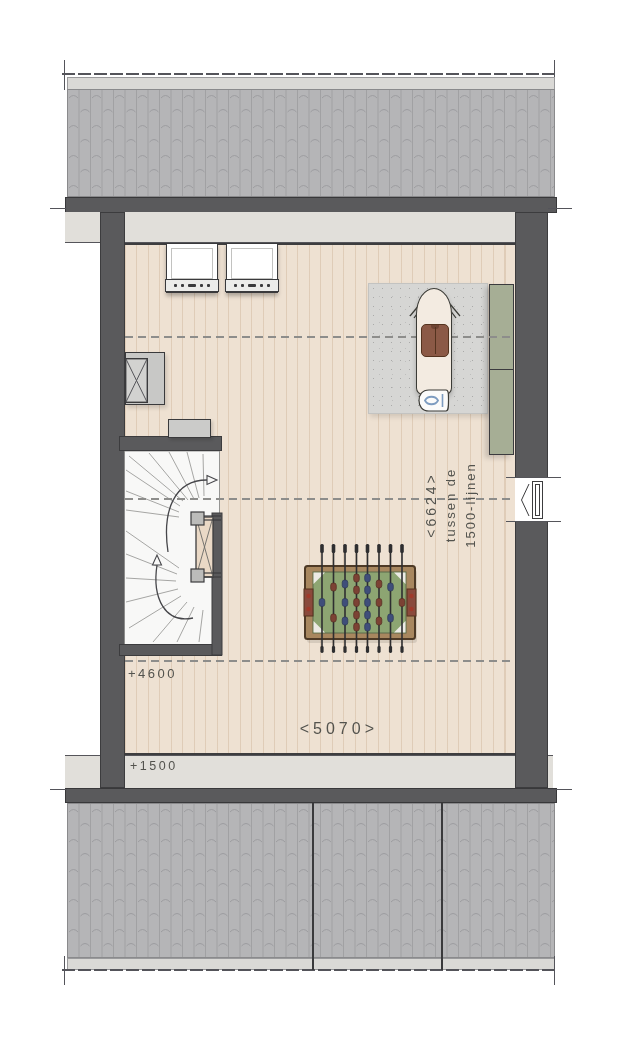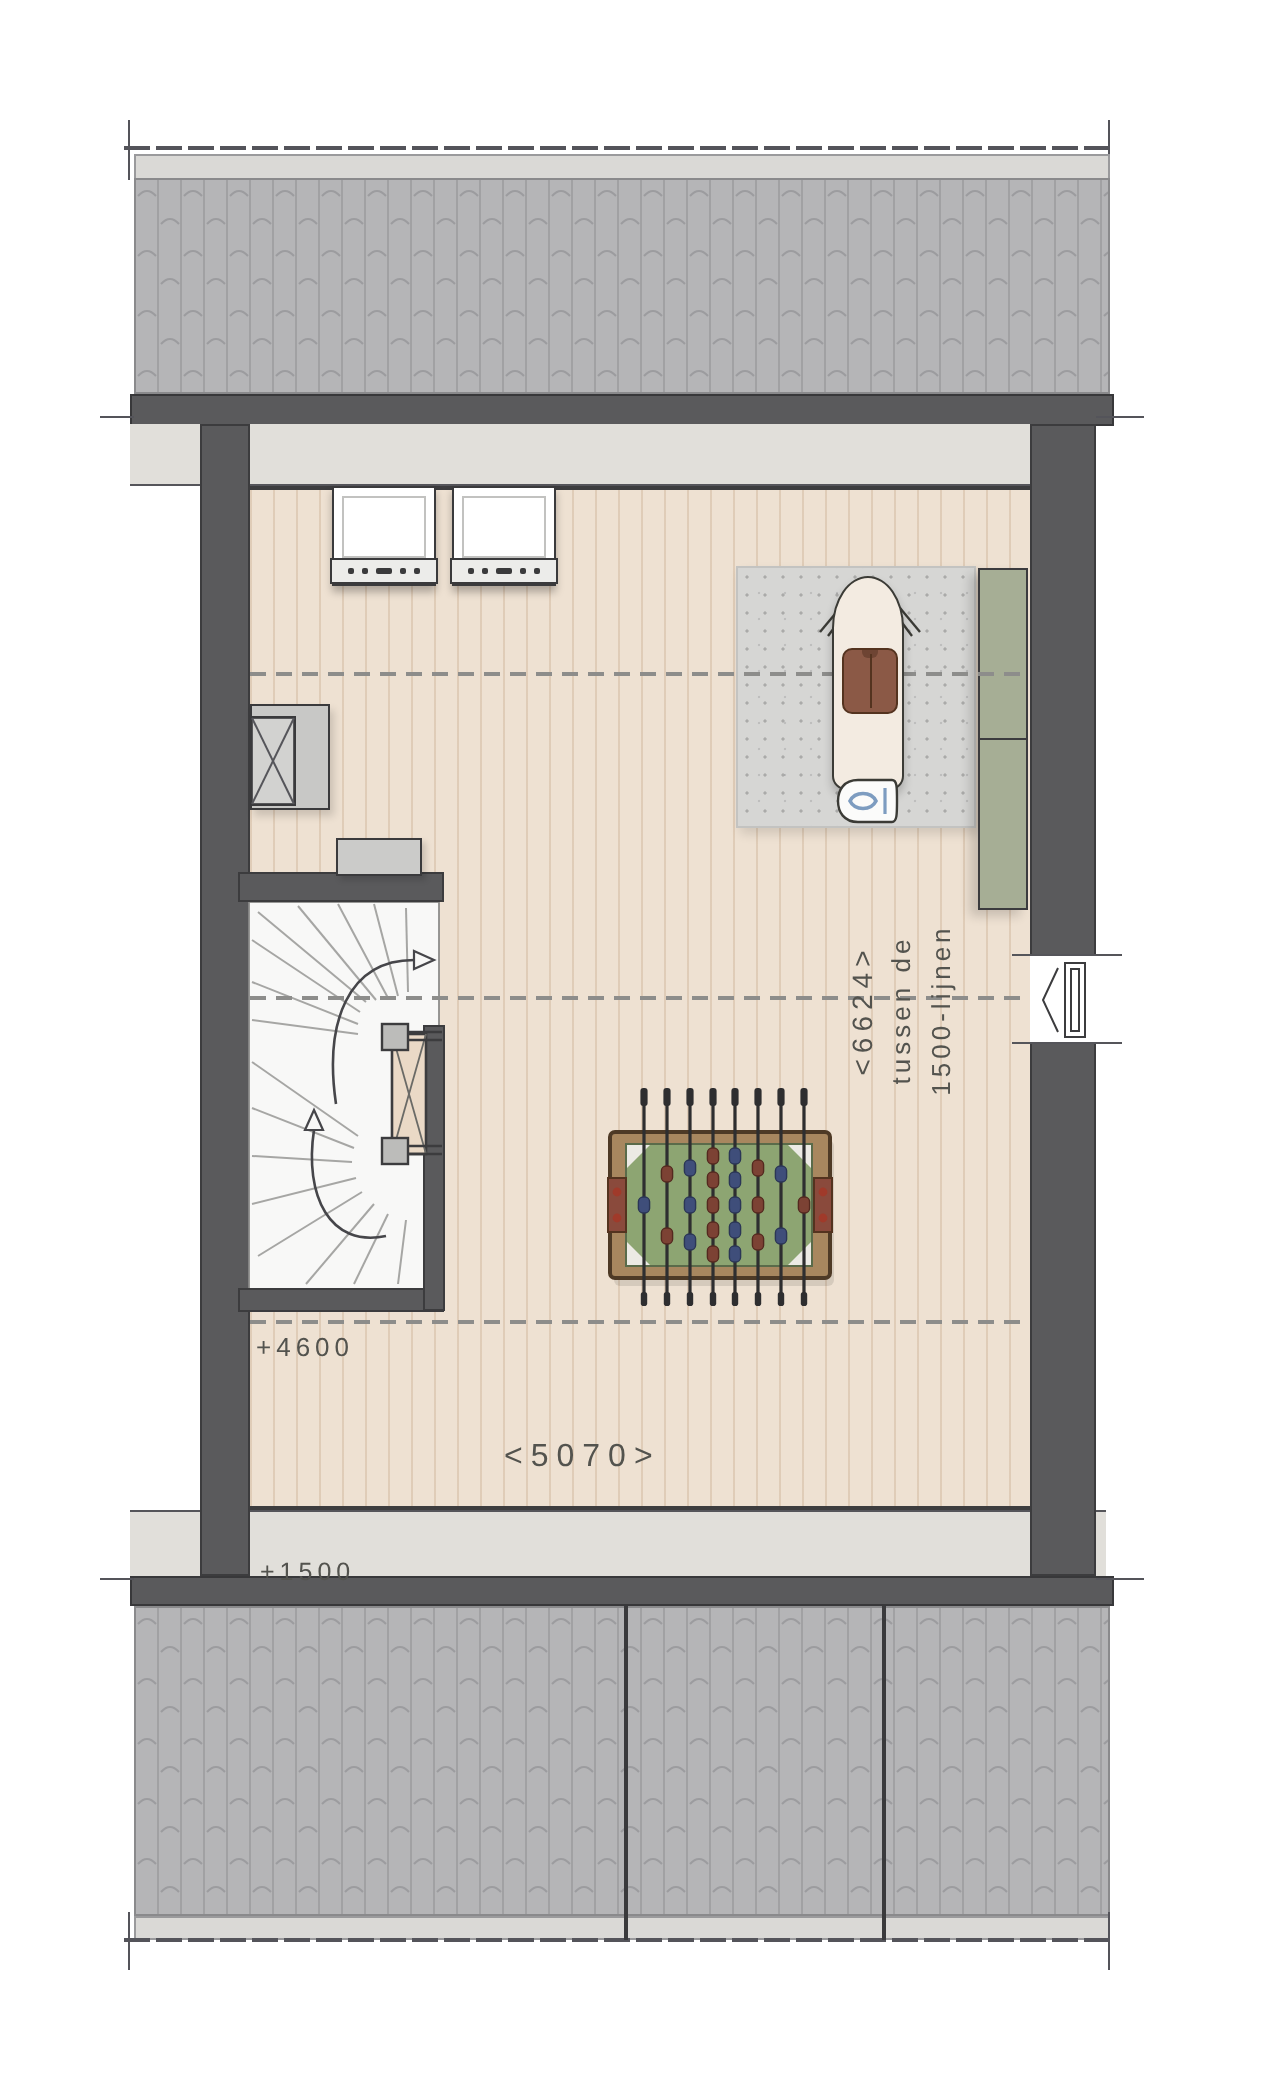--- a/index.html
+++ b/index.html
@@ -62,22 +62,22 @@
   
   .win-open{left:515px;top:477px;width:33px;height:45px;background:#ffffff;z-index:3;}
   .ext-line{height:1px;background:#55555a;z-index:3;}
   .win-frame{left:532px;top:481px;width:11px;height:38px;background:#ffffff;border:1.2px solid #3c3c3e;
     box-sizing:border-box;z-index:4;}
   .win-frame .in{position:absolute;left:2px;top:2px;right:2px;bottom:2px;border:1px solid #3c3c3e;}
 
   
   .anno{color:#53534e;z-index:6;white-space:nowrap;}
   #t2600{left:128px;top:666px;font-size:13px;letter-spacing:2.5px;}
-  #t1500{left:130px;top:759px;font-size:12.5px;letter-spacing:2.5px;margin-top:20px;}
-  #t5070{left:252px;top:720px;width:126px;text-align:left;font-size:16px;letter-spacing:4px;}
+  #t1500{left:130px;top:759px;font-size:12.5px;letter-spacing:2.5px;}
+  #t5070{left:252px;top:720px;width:126px;text-align:right;font-size:16px;letter-spacing:4px;}
   #tdim{left:451px;top:505px;width:150px;margin-left:-75px;text-align:center;line-height:20px;
         transform:rotate(-90deg) translate(0,0);transform-origin:center;margin-top:-30px;}
   #tdim .l1{font-size:14px;letter-spacing:3px;}
   #tdim .l2,#tdim .l3{font-size:13px;letter-spacing:2px;}
 
   svg{display:block;}
 </style>
 </head>
 <body>
 

